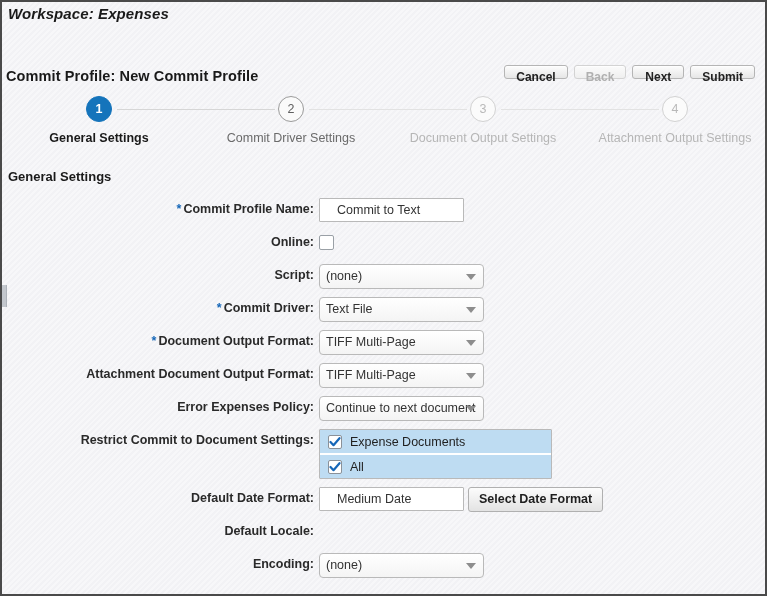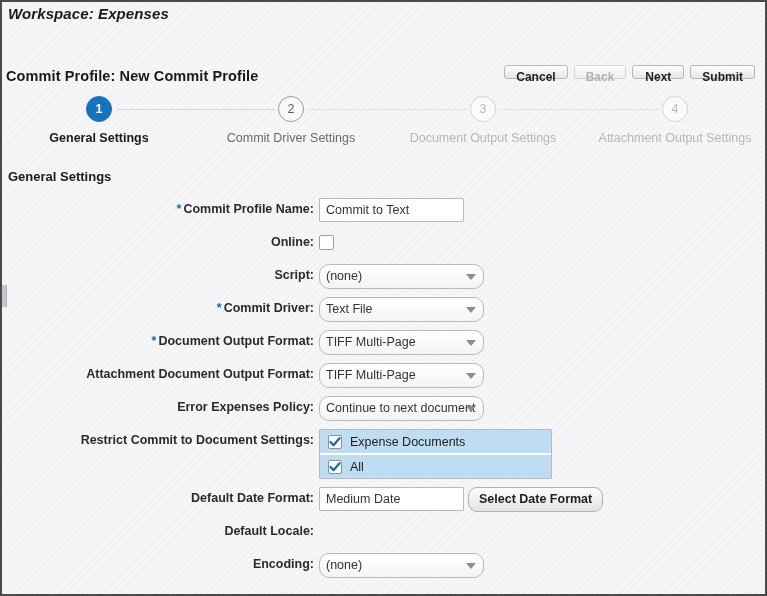--- a/index.html
+++ b/index.html
@@ -202,33 +202,33 @@
 
   .textbox {
     box-sizing: border-box;
     width: 145px;
     height: 24px;
     border: 1px solid #b9b9b9;
     background: #ffffff;
     font-family: "Liberation Sans", sans-serif;
     font-size: 12.5px;
     color: #333;
-    padding: 0 6px;
+    padding: 0 17px;
     line-height: 22px;
     border-radius: 1px;
   }
 
   .select {
     position: relative;
     box-sizing: border-box;
     width: 165px;
     height: 25px;
     border: 1px solid #b9b9b9;
     background: linear-gradient(#ffffff, #f4f4f4);
-    border-radius: 10px;
+    border-radius: 4px;
     font-size: 12.5px;
     color: #333;
     padding: 0 24px 0 6px;
     line-height: 23px;
     white-space: nowrap;
     overflow: hidden;
     cursor: pointer;
   }
   .select .arrow {
     position: absolute;
@@ -289,21 +289,21 @@
   .cb-checked svg { position: absolute; left: 0; top: 0; }
 
   .inline-btn {
     position: absolute;
     left: 466px;
     top: 0;
     height: 25px;
     box-sizing: border-box;
     padding: 0 10px;
     border: 1px solid #b0b0b0;
-    border-radius: 9px;
+    border-radius: 3px;
     background: linear-gradient(#fcfcfc, #e3e3e3);
     font-family: "Liberation Sans", sans-serif;
     font-size: 12.5px;
     font-weight: bold;
     color: #1f1f1f;
     line-height: 23px;
     cursor: pointer;
   }
 </style>
 </head>

